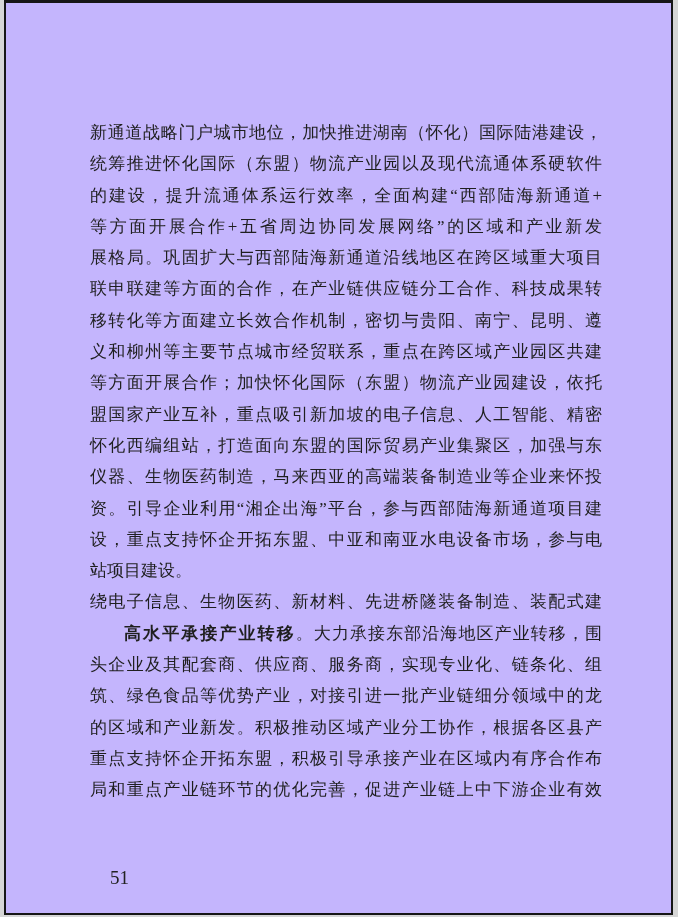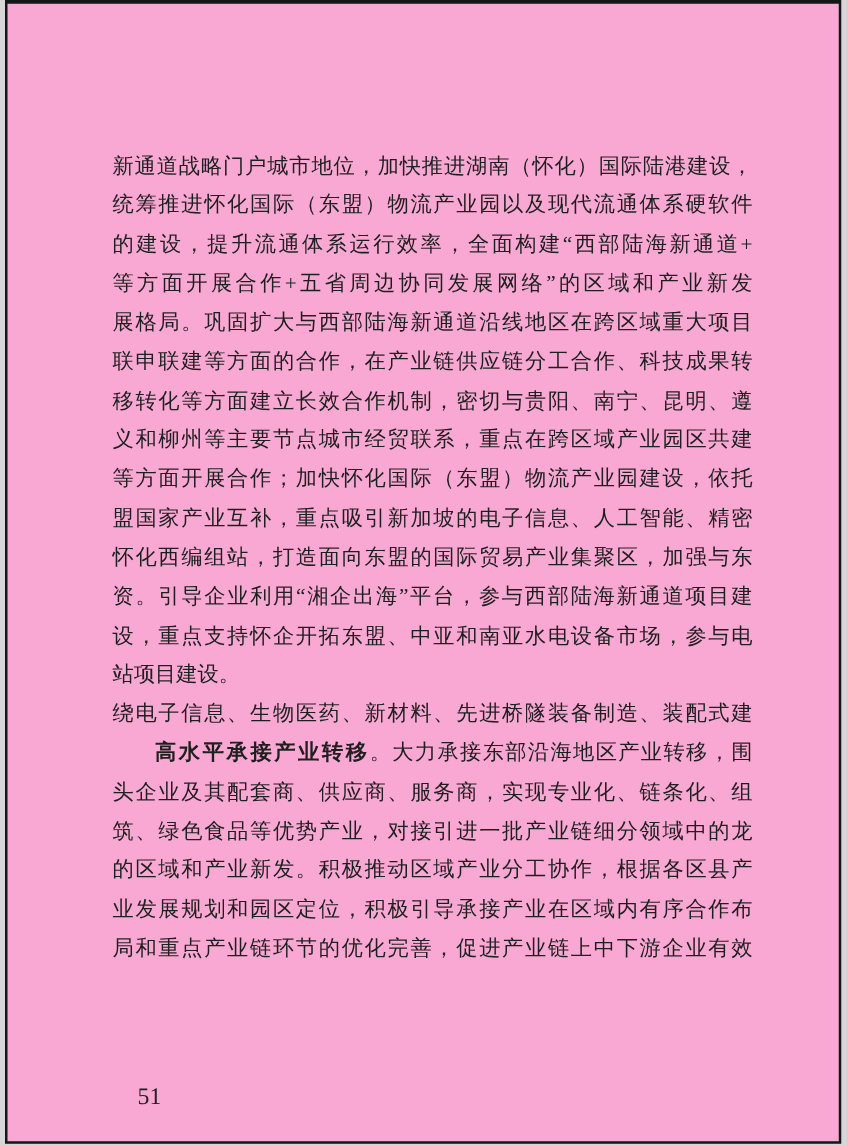--- a/index.html
+++ b/index.html
@@ -9,21 +9,21 @@
     height: 917px;
     background: #d6d6d6;
     overflow: hidden;
   }
   .scan-page {
     position: absolute;
     top: 0;
     left: 4px;
     right: 5px;
     bottom: 2px;
-    background: #f9a8d4;
+    background: #c4b5fd;
     border: 2px solid #161616;
     border-top-width: 3px;
     box-sizing: border-box;
   }
   .text-block {
     position: absolute;
     left: 84px;
     top: 114px;
     width: 512px;
   }
@@ -68,25 +68,26 @@
       <div class="line just">统筹推进怀化国际（东盟）物流产业园以及现代流通体系硬软件</div>
       <div class="line just">的建设，提升流通体系运行效率，全面构建“西部陆海新通道+</div>
       <div class="line just">等方面开展合作+五省周边协同发展网络”的区域和产业新发</div>
       <div class="line just">展格局。巩固扩大与西部陆海新通道沿线地区在跨区域重大项目</div>
       <div class="line just">联申联建等方面的合作，在产业链供应链分工合作、科技成果转</div>
       <div class="line just">移转化等方面建立长效合作机制，密切与贵阳、南宁、昆明、遵</div>
       <div class="line just">义和柳州等主要节点城市经贸联系，重点在跨区域产业园区共建</div>
       <div class="line just">等方面开展合作；加快怀化国际（东盟）物流产业园建设，依托</div>
       <div class="line just">盟国家产业互补，重点吸引新加坡的电子信息、人工智能、精密</div>
       <div class="line just">怀化西编组站，打造面向东盟的国际贸易产业集聚区，加强与东</div>
+      <div class="line just">仪器、生物医药制造，马来西亚的高端装备制造业等企业来怀投</div>
       <div class="line just">资。引导企业利用“湘企出海”平台，参与西部陆海新通道项目建</div>
       <div class="line just">设，重点支持怀企开拓东盟、中亚和南亚水电设备市场，参与电</div>
       <div class="line">站项目建设。</div>
       <div class="line just">绕电子信息、生物医药、新材料、先进桥隧装备制造、装配式建</div>
       <div class="line just indent"><span class="lead-bold">高水平承接产业转移</span>。大力承接东部沿海地区产业转移，围</div>
       <div class="line just">头企业及其配套商、供应商、服务商，实现专业化、链条化、组</div>
       <div class="line just">筑、绿色食品等优势产业，对接引进一批产业链细分领域中的龙</div>
       <div class="line just">的区域和产业新发。积极推动区域产业分工协作，根据各区县产</div>
-      <div class="line just">业发展规划和园区定位，积极引导承接产业在区域内有序合作布</div>
+      <div class="line just">重点支持怀企开拓东盟，积极引导承接产业在区域内有序合作布</div>
       <div class="line just">局和重点产业链环节的优化完善，促进产业链上中下游企业有效</div>
     </div>
   <div class="page-number">51</div>
 </div>
 
 </body></html>

